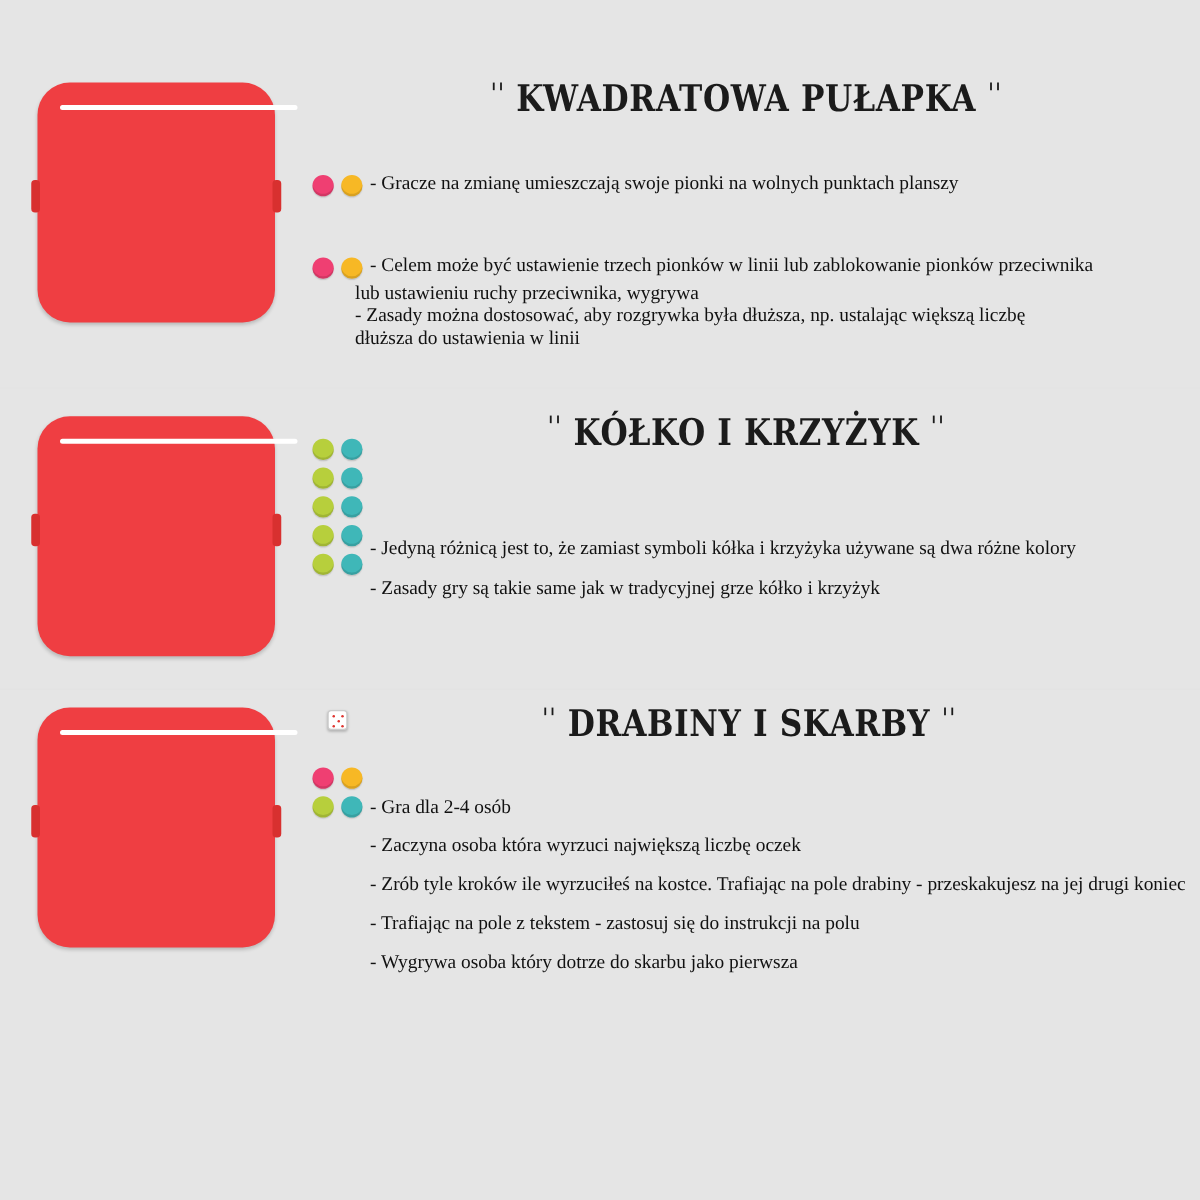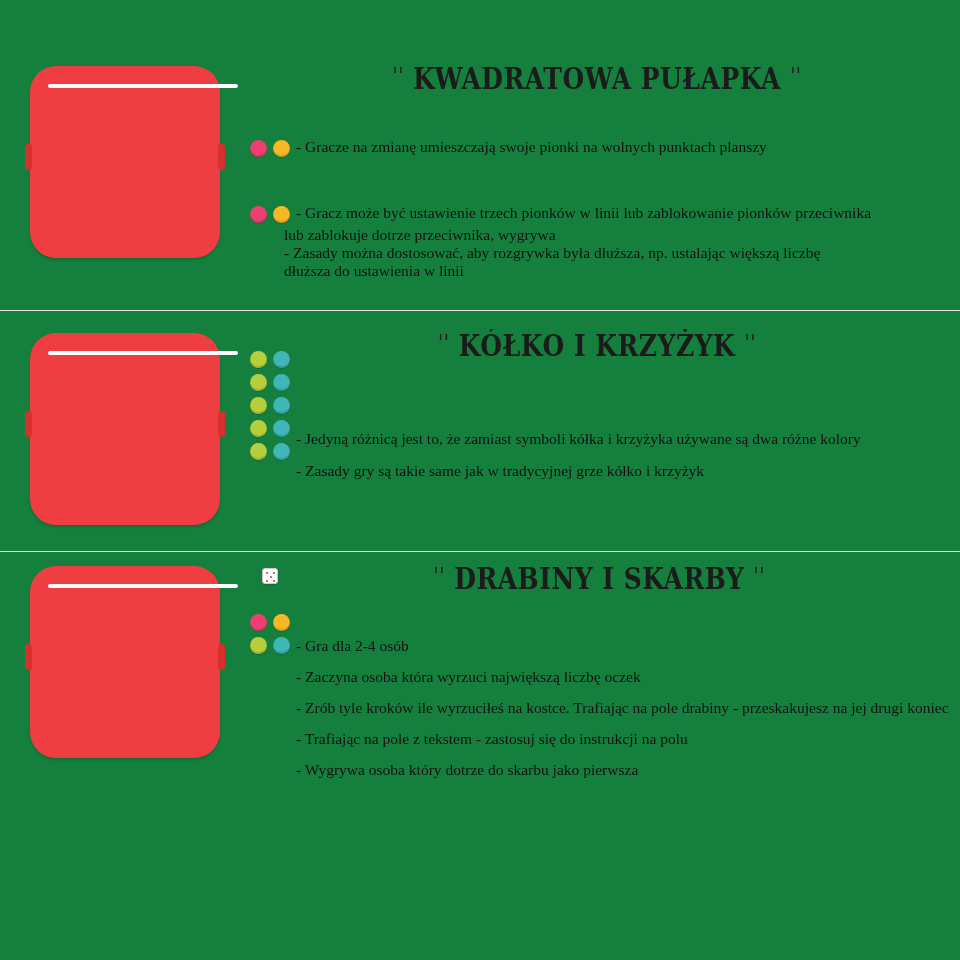--- a/index.html
+++ b/index.html
@@ -7,21 +7,21 @@
     margin: 0; padding: 0;
     width: 960px; height: 960px;
     background: #ffffff;
     font-family: "Liberation Serif", serif;
     color: #111111;
     overflow: hidden;
   }
   .page {
     position: relative;
     width: 960px; height: 960px;
-    background: #15803d;
+    background: #e5e5e5;
   }
 
   
   .section {
     position: relative;
     display: flex;
     align-items: flex-start;
   }
   .divider {
     height: 1px;
@@ -225,24 +225,24 @@
             <span class="chip pink"></span>
             <span class="chip yellow"></span>
           </span>
           <span class="line-text">- Gracze na zmianę umieszczają swoje pionki na wolnych punktach planszy</span>
         </div>
         <div class="row">
           <span class="chips">
             <span class="chip pink"></span>
             <span class="chip yellow"></span>
           </span>
-          <span class="line-text">- Gracz może być ustawienie trzech pionków w linii lub zablokowanie pionków przeciwnika</span>
-        </div>
-
-        <div class="cont-line line-text">lub zablokuje dotrze przeciwnika, wygrywa</div>
+          <span class="line-text">- Celem może być ustawienie trzech pionków w linii lub zablokowanie pionków przeciwnika</span>
+        </div>
+
+        <div class="cont-line line-text">lub ustawieniu ruchy przeciwnika, wygrywa</div>
         <div class="cont-line line-text"> - Zasady można dostosować, aby rozgrywka była dłuższa, np. ustalając większą liczbę</div>
         <div class="cont-line line-text">dłuższa do ustawienia w linii</div>
       </div>
     </div>
   </div>
 
   <div class="divider"></div>
 
   <div class="section" id="sec2">
 

